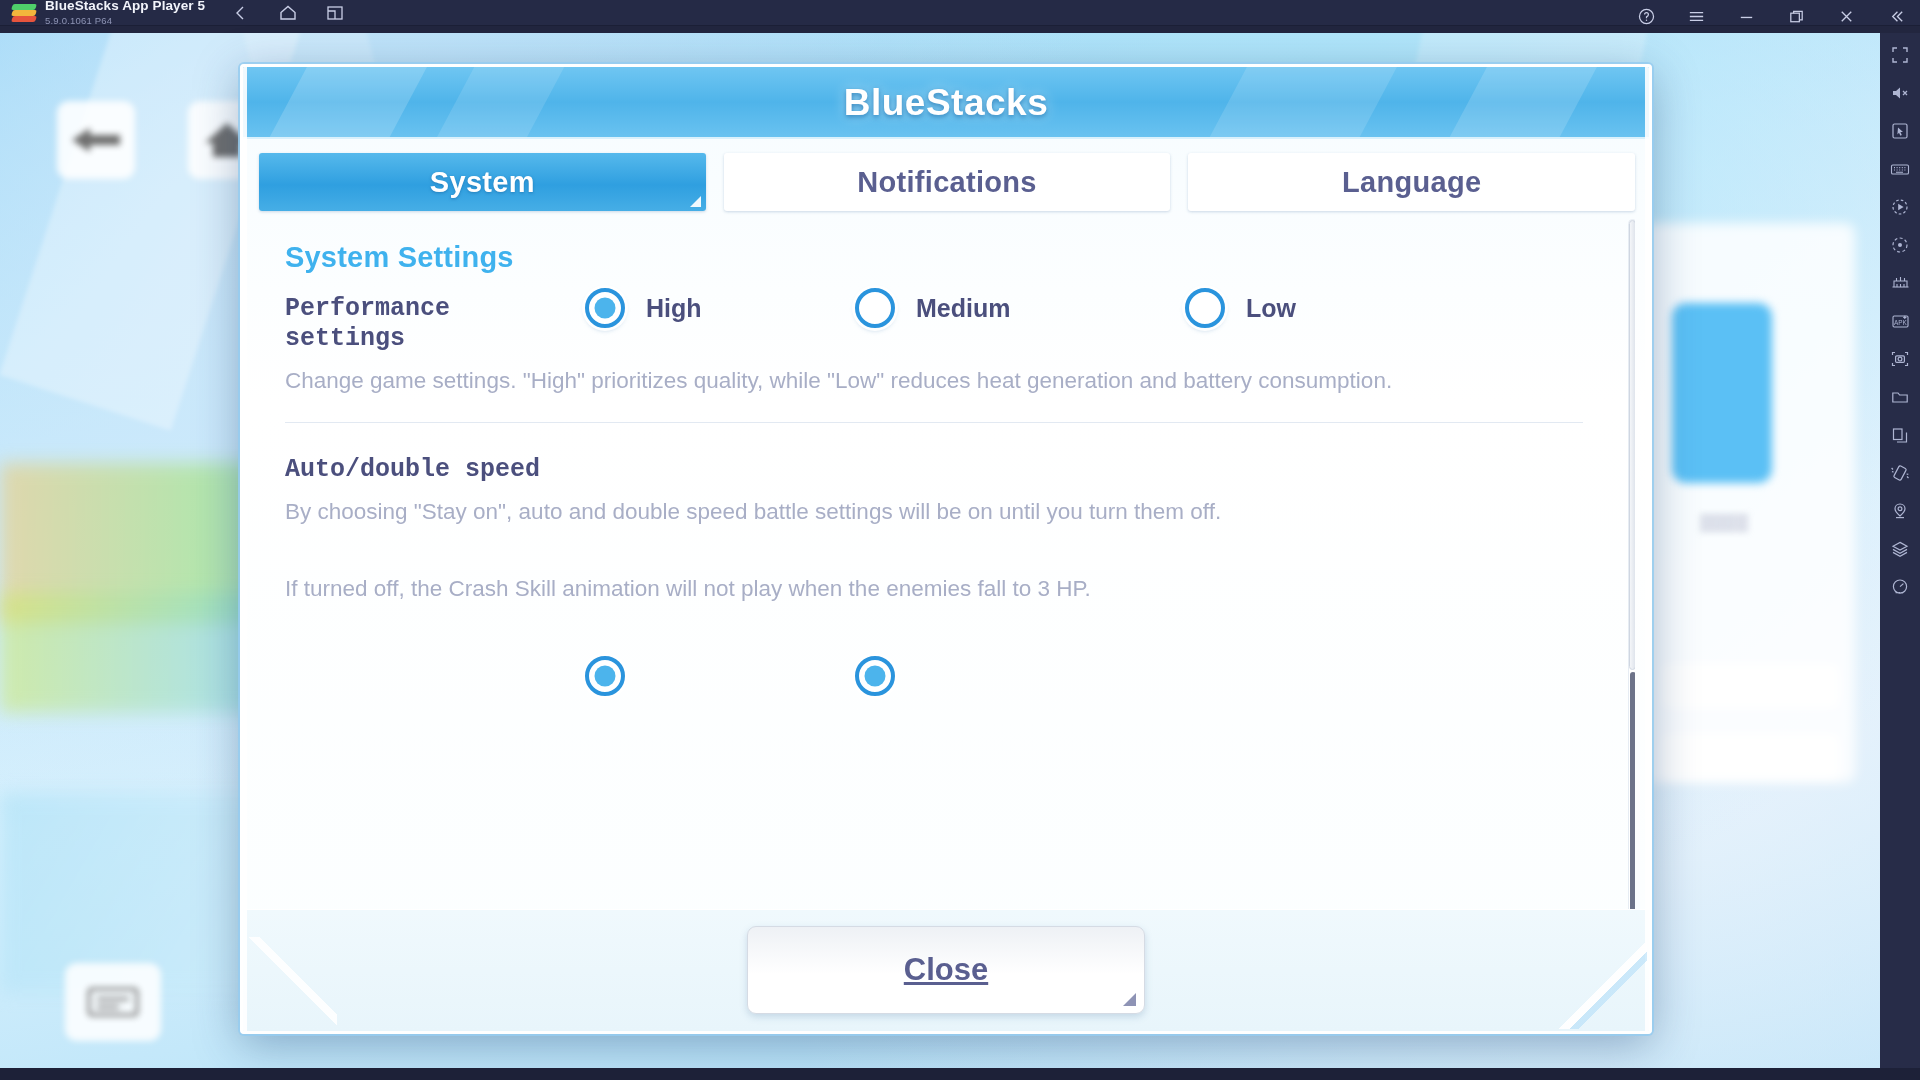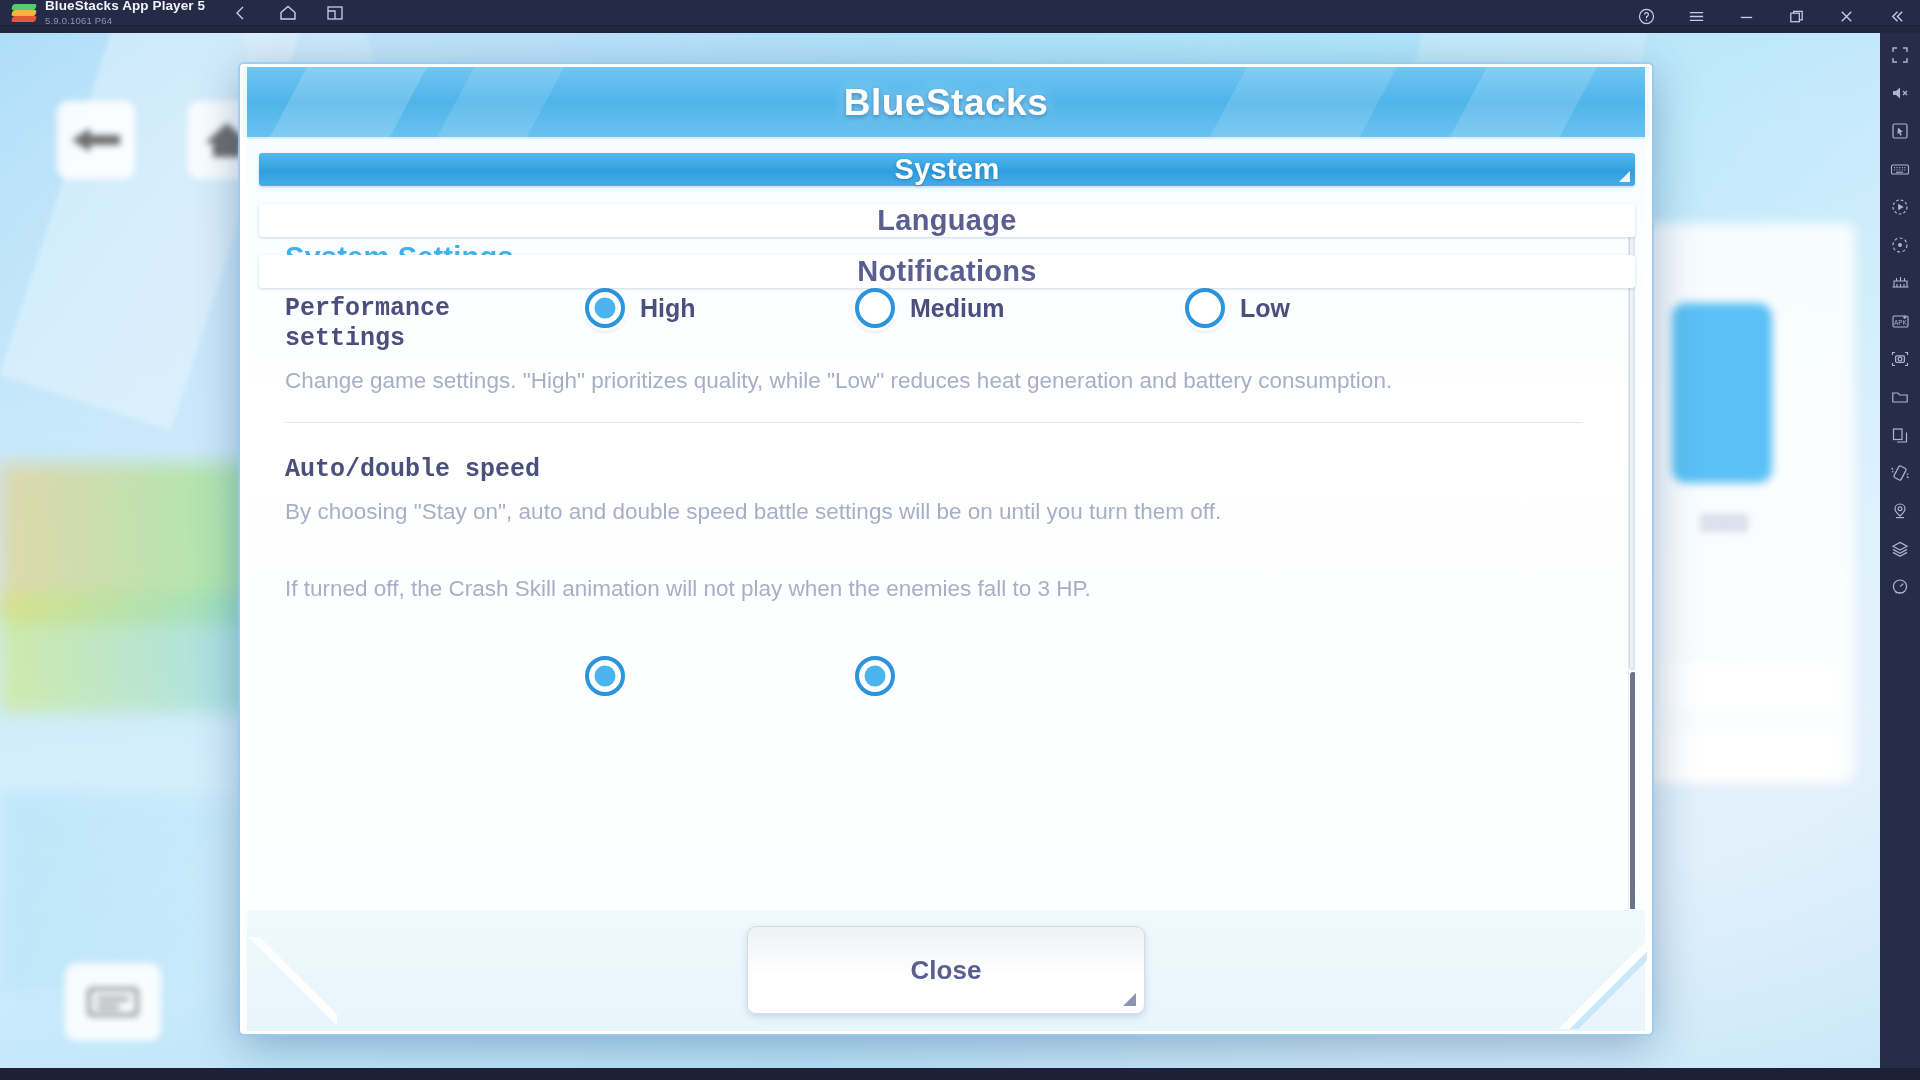--- a/index.html
+++ b/index.html
@@ -80,21 +80,21 @@
                 border-bottom:2px solid rgba(255,255,255,.75); }
   .hdr-shard { position:absolute; background:rgba(255,255,255,.17);
                transform:skewX(-28deg); }
   #dlg-title { position:relative; text-align:center; line-height:72px;
                font-size:37px; font-weight:bold; color:#ffffff;
                text-shadow:0 2px 5px rgba(30,110,170,.75), 0 0 14px rgba(255,255,255,.55);
                letter-spacing:.5px; }
 
   
   #tabs { position:absolute; left:16px; top:86px; width:1376px; height:58px;
-          display:flex; gap:18px; z-index:5;flex-direction:column; }
+          display:flex; gap:18px; z-index:5; }
   .tab { flex:1; position:relative; display:flex; align-items:center;
          justify-content:center; border-radius:3px;
          font-size:29px; font-weight:bold; letter-spacing:.3px;
          background:#ffffff; color:#5a5f90;
          box-shadow:0 1px 3px rgba(90,130,170,.30); cursor:pointer; }
   .tab.active { background:linear-gradient(180deg,#56b9ec 0%,#2f9fe0 55%,#46aee6 100%);
                 color:#ffffff;
                 text-shadow:0 1px 3px rgba(20,90,150,.5); }
   .tab .corner { position:absolute; right:5px; bottom:4px; width:0; height:0;
                  border-left:11px solid transparent; border-bottom:11px solid rgba(255,255,255,.92); }
@@ -107,21 +107,21 @@
                  padding:24px 26px 0 26px; }
 
   .section-title { font-size:29px; font-weight:bold; color:#3fb2ee;
                    letter-spacing:.2px; margin-bottom:12px; }
 
   .setting-row { display:flex; align-items:flex-start; }
   .setting-label { font-size:25px; font-weight:bold; color:#4b4f7d;
                    width:300px; flex:none; line-height:1.18; padding-top:8px;font-family:Liberation Mono, monospace; }
   .options { display:flex; flex:1; align-items:flex-start; padding-top:2px; }
   .option { display:flex; align-items:center; cursor:pointer; }
-  .option .ot { font-size:25px; font-weight:bold; color:#4b4f7d; margin-left:15px;
+  .option .ot { font-size:25px; font-weight:bold; color:#4b4f7d; margin-left:21px;
                 white-space:nowrap; }
 
   .radio { width:40px; height:40px; border-radius:50%; flex:none; position:relative;
            background:#ffffff; border:4px solid #2a94dd;
            box-shadow:0 0 0 3px rgba(255,255,255,.95), 0 2px 5px rgba(70,130,180,.40); }
   .radio.on::after { content:""; position:absolute; left:50%; top:50%;
                      width:21px; height:21px; border-radius:50%;
                      background:#4cb4ec; transform:translate(-50%,-50%); }
 
   .desc { font-size:22.5px; color:#a8aec6; line-height:1.28; margin-top:14px;
@@ -148,21 +148,21 @@
   
   #dlg-footer { position:absolute; left:0; bottom:0; width:100%; height:122px;
                 background:linear-gradient(180deg,#f0f9fd 0%,#e8f5fb 100%);
                 border-top:1px solid #ffffff; }
   #close-btn { position:absolute; left:50%; transform:translateX(-50%); top:16px;
                width:398px; height:88px; border-radius:9px;
                background:linear-gradient(180deg,#eef1f5 0%,#ffffff 55%,#ffffff 100%);
                border:1px solid #d5dbe4;
                box-shadow:0 3px 7px rgba(90,130,170,.25);
                display:flex; align-items:center; justify-content:center;
-               font-size:26px; font-weight:bold; color:#5a5f90; cursor:pointer; }
+               font-size:31px; font-weight:bold; color:#5a5f90; cursor:pointer;text-decoration:underline; }
   #close-btn .corner { position:absolute; right:8px; bottom:7px; width:0; height:0;
                        border-left:13px solid transparent;
                        border-bottom:13px solid #8e93b5; }
 
   
   .dlg-corner { position:absolute; width:92px; height:92px; pointer-events:none; }
   .dlg-corner.br { right:2px; bottom:2px;
       background:linear-gradient(135deg, transparent 0 52%, rgba(255,255,255,.95) 52% 58%,
                  rgba(175,220,248,.55) 58% 63%, transparent 63%); }
   .dlg-corner.bl { left:2px; bottom:2px;
@@ -301,25 +301,25 @@
       <div class="hdr-shard" style="left:1220px;top:-20px; width:110px; height:130px; background:rgba(255,255,255,.15);"></div>
       <div id="dlg-title">BlueStacks</div>
     </div>
 
     <div id="tabs">
       <div class="tab active">
         <span>System</span>
         <span class="corner"></span>
       </div>
       <div class="tab">
+        <span>Notifications</span>
+
+      </div>
+      <div class="tab">
         <span>Language</span>
-
-      </div>
-      <div class="tab">
-        <span>Notifications</span>
 
       </div>
     </div>
 
     <div id="dlg-body">
       <div id="scroll-area">
 
         <div class="section-title">System Settings</div>
 
         <div class="setting-row">

